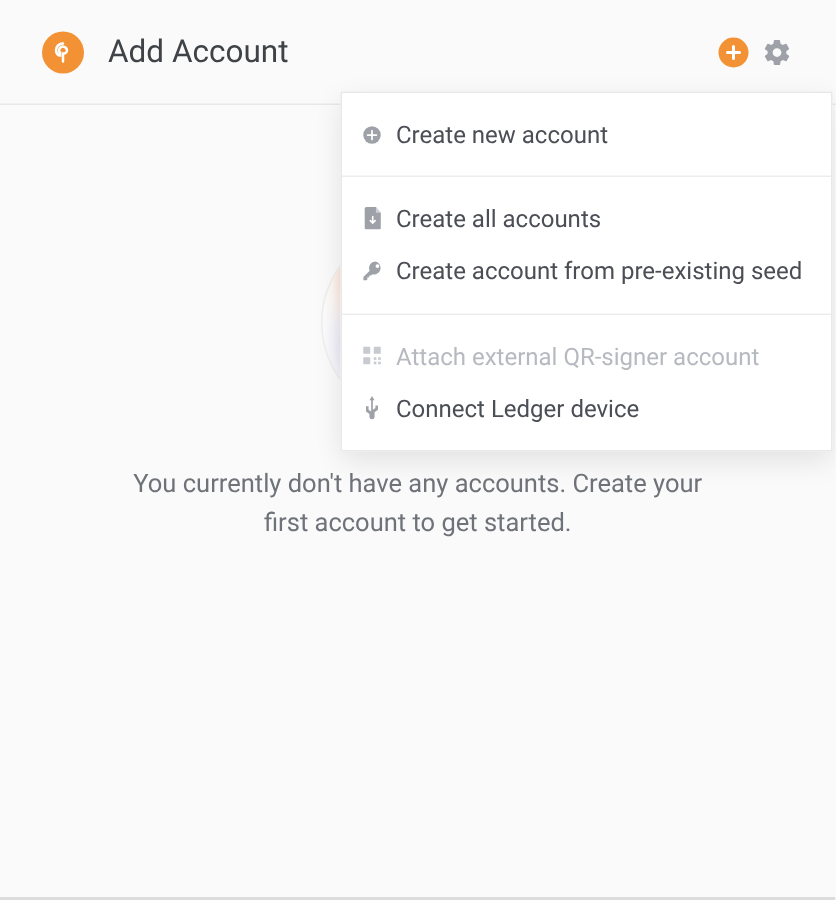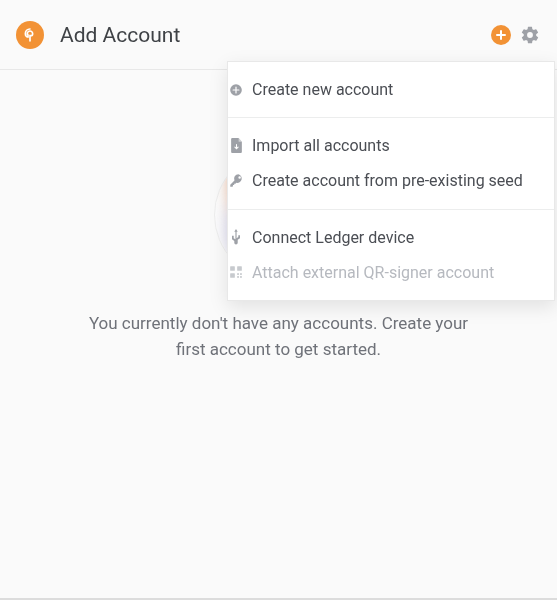--- a/index.html
+++ b/index.html
@@ -9,21 +9,21 @@
       background: #fafafa;
       font-family: -apple-system, BlinkMacSystemFont, "Segoe UI", Roboto, sans-serif;
       color: #3f4246;
       overflow: hidden;
       position: relative;
     }
     .header {
       height: 70px;
       display: flex;
       align-items: center;
-      padding: 0 16px;
+      padding: 0 28px;
       border-bottom: 1px solid #e8e8e8;
       background: #fafafa;
     }
     .logo {
       width: 28px;
       height: 28px;
       border-radius: 50%;
       background: #f29235;
       display: flex;
       align-items: center;
@@ -116,21 +116,21 @@
       z-index: 20;
     }
     .dd-section {
       padding: 10px 0;
       border-bottom: 1px solid #eceded;
     }
     .dd-section:last-child { border-bottom: none; }
     .dd-item {
       display: flex;
       align-items: center;
-      padding: 6px 0;
+      padding: 6px 12px;
       font-size: 16px;
       color: #4b4e54;
       cursor: pointer;
       gap: 8px;
       line-height: 1.45;
     }
     .dd-item.disabled {
       color: #b6b9bf;
       cursor: default;
     }
@@ -196,51 +196,51 @@
 
   <div class="dd-section">
     <div class="dd-item">
       <span class="dd-icon">
         <svg width="13" height="15" viewBox="0 0 24 28" fill="currentColor">
             <path d="M4 0h12l6 7v19a2 2 0 0 1-2 2H4a2 2 0 0 1-2-2V2a2 2 0 0 1 2-2Z"></path>
             <path d="M16 0v7h6" fill="#fff" opacity=".5"></path>
             <path d="M12 12v8m-3-3 3 3 3-3" stroke="#fff" stroke-width="2" fill="none" stroke-linecap="round"></path>
           </svg>
       </span>
-      <span>Import all accounts</span>
+      <span>Create all accounts</span>
     </div>
     <div class="dd-item">
       <span class="dd-icon">
         <svg width="15" height="15" viewBox="0 0 24 24" fill="currentColor">
             <path d="M15 2a7 7 0 0 0-6.3 9.9L2 18.6V22h3.4l.9-.9V19h2v-2h2l1.3-1.3A7 7 0 1 0 15 2Zm2 7a2 2 0 1 1 2-2 2 2 0 0 1-2 2Z"></path>
           </svg>
       </span>
       <span>Create account from pre-existing seed</span>
     </div>
   </div>
 
   <div class="dd-section">
-    <div class="dd-item">
-      <span class="dd-icon">
-        <svg width="10" height="16" viewBox="0 0 16 28" fill="currentColor">
-            <path d="M8 0 5 5h2v13l-3-2V12H1v6l4 3v3a3 3 0 1 0 6 0v-5l4-3v-5h-3v3l-3 2V5h2Z"></path>
-          </svg>
-      </span>
-      <span>Connect Ledger device</span>
-    </div>
     <div class="dd-item disabled">
       <span class="dd-icon">
         <svg width="14" height="14" viewBox="0 0 24 24" fill="currentColor">
             <rect x="2" y="2" width="8" height="8" rx="1"></rect>
             <rect x="14" y="2" width="8" height="8" rx="1"></rect>
             <rect x="2" y="14" width="8" height="8" rx="1"></rect>
             <rect x="14" y="14" width="3" height="3"></rect>
             <rect x="19" y="14" width="3" height="3"></rect>
             <rect x="14" y="19" width="3" height="3"></rect>
             <rect x="19" y="19" width="3" height="3"></rect>
           </svg>
       </span>
       <span>Attach external QR-signer account</span>
     </div>
+    <div class="dd-item">
+      <span class="dd-icon">
+        <svg width="10" height="16" viewBox="0 0 16 28" fill="currentColor">
+            <path d="M8 0 5 5h2v13l-3-2V12H1v6l4 3v3a3 3 0 1 0 6 0v-5l4-3v-5h-3v3l-3 2V5h2Z"></path>
+          </svg>
+      </span>
+      <span>Connect Ledger device</span>
+    </div>
   </div>
 </div>
 
 <div class="bottom-border"></div>
 
 </body></html>

